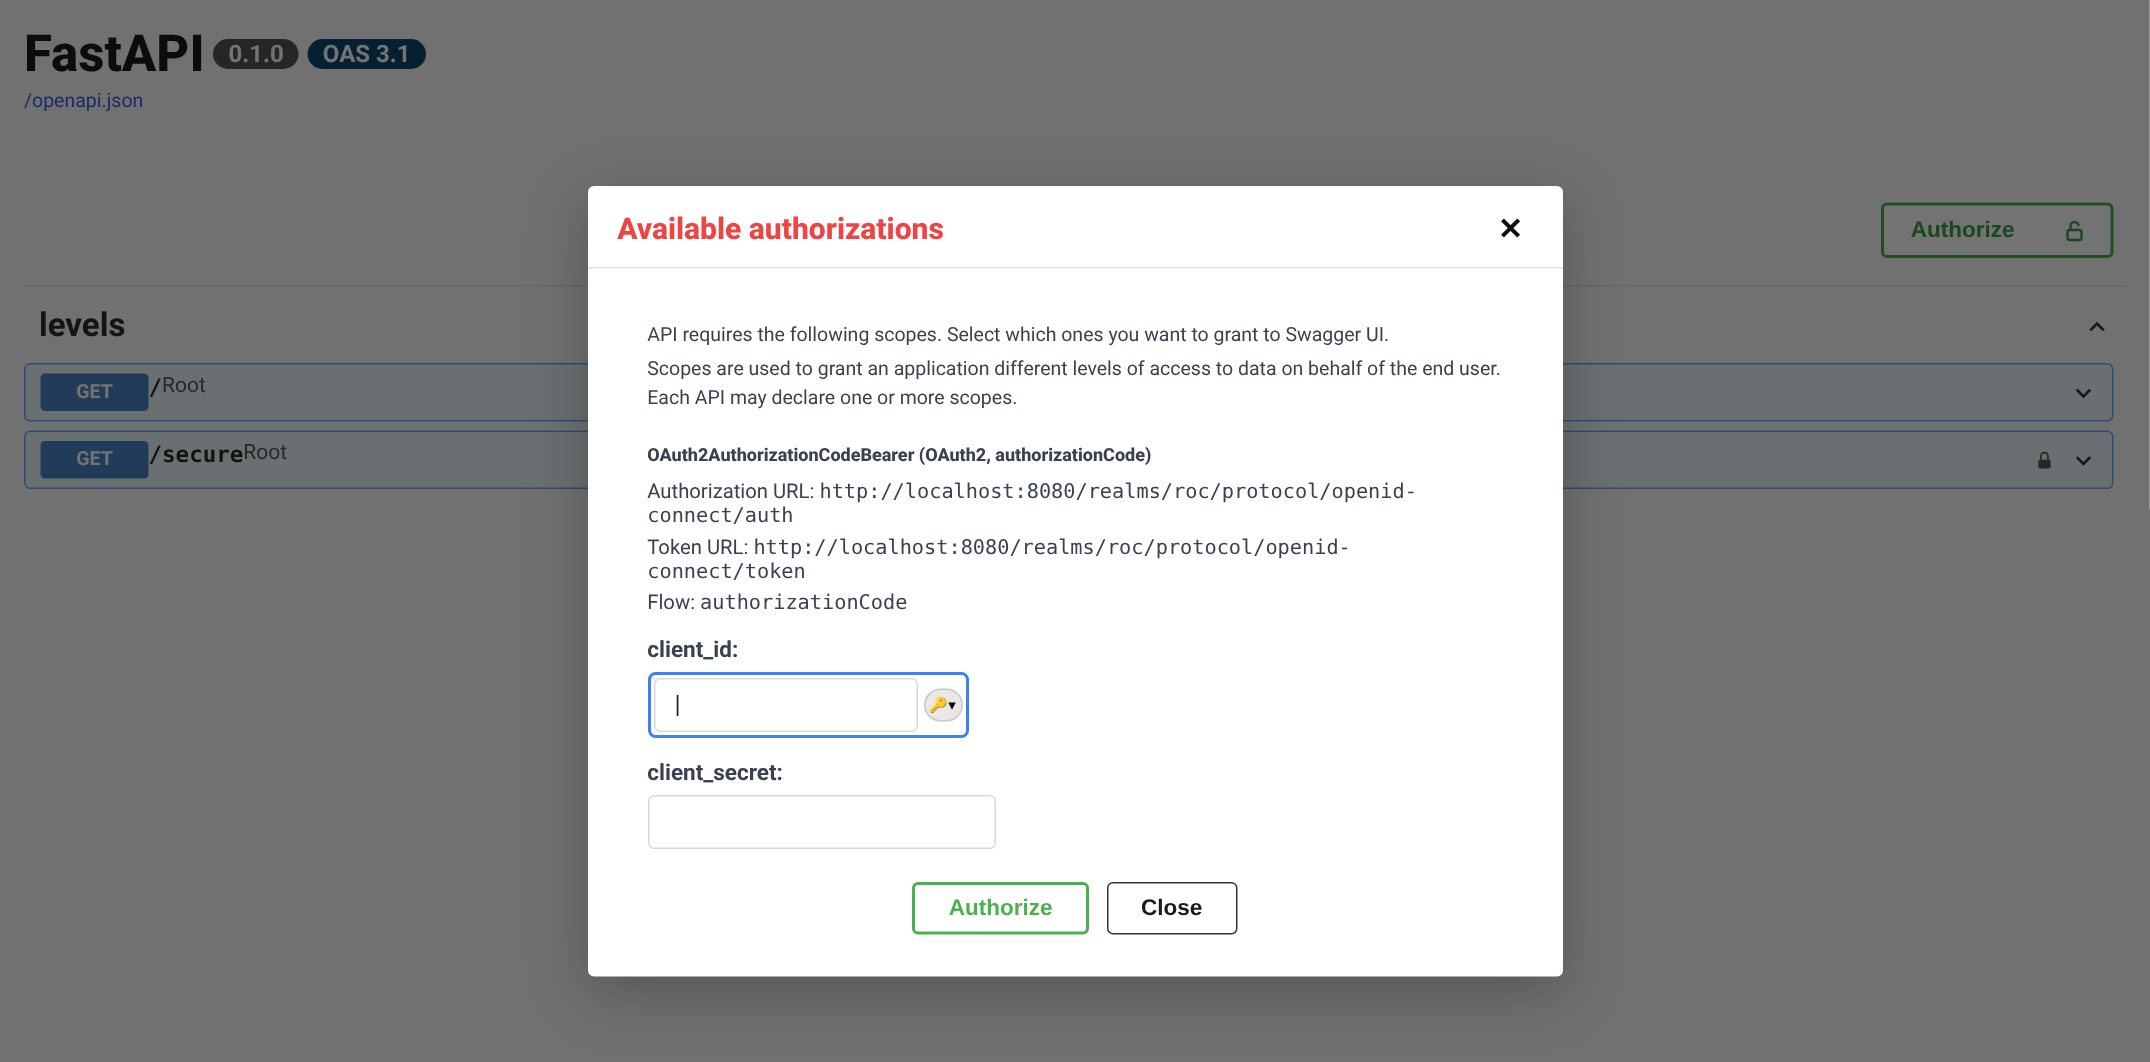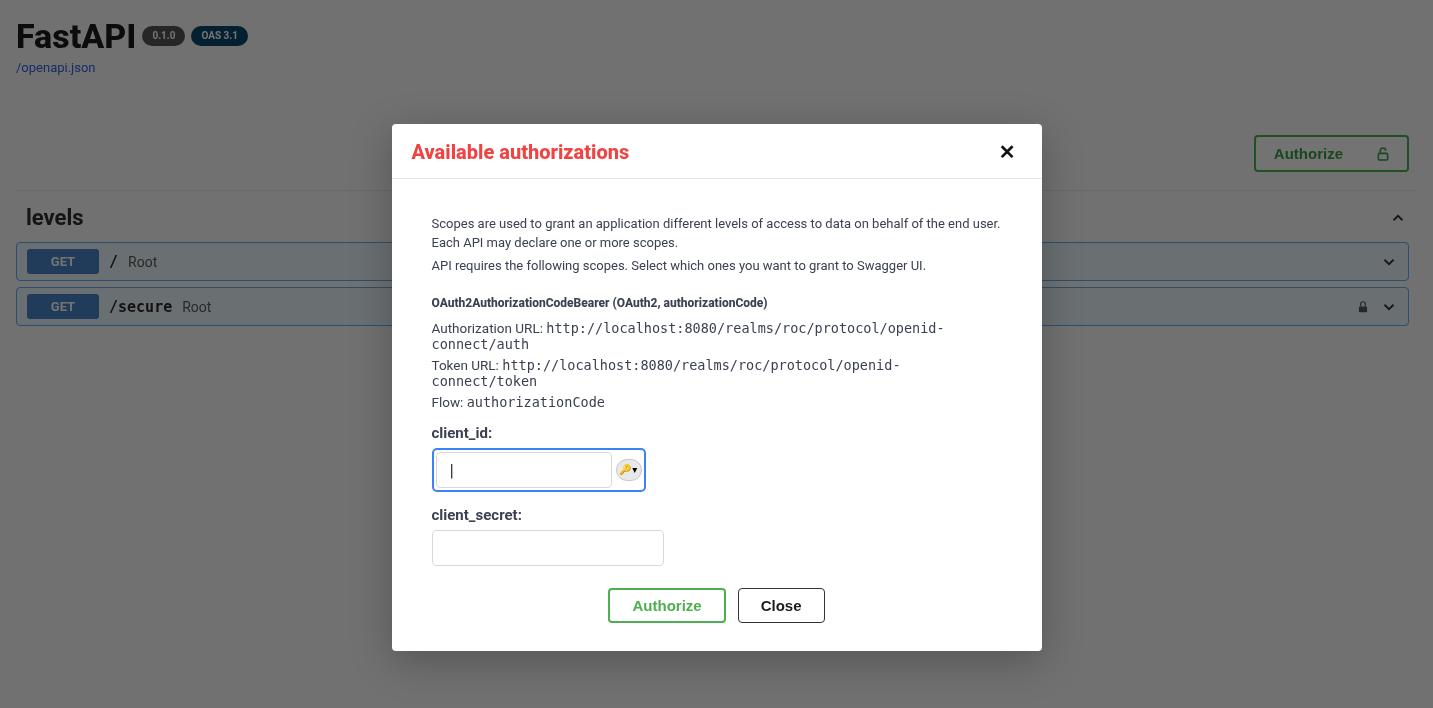--- a/index.html
+++ b/index.html
@@ -23,21 +23,21 @@
     .title {
       font-size: 34px;
       font-weight: 800;
       color: #1b1b1b;
       margin: 0;
     }
     .badge {
       display: inline-block;
       border-radius: 14px;
       padding: 2px 10px;
-      font-size: 10px;
+      font-size: 16px;
       font-weight: 700;
       color: #fff;
       line-height: 16px;
     }
     .badge-dark { background: #555; }
     .badge-green { background: #0c4a6e; }
     .sub-link {
       margin-top: 4px;
       font-size: 13px;
       color: #3861e4;
@@ -88,22 +88,20 @@
     }
     .chevron {
       width: 18px;
       height: 18px;
     }
     .op {
       border-radius: 4px;
       margin: 0 8px 6px 0;
       padding: 6px 10px;
       display: flex;
-      align-items: center;
-      gap: 10px;
     }
     .op-get {
       border: 1px solid #61affe;
       background: #ecf5fd;
     }
     .op-method {
       background: #4b86c9;
       color: #fff;
       font-size: 13px;
       font-weight: 700;
@@ -329,22 +327,22 @@
   </div>
 </div>
 
 <div class="overlay">
   <div class="modal">
     <div class="modal-header">
       <span class="modal-title">Available authorizations</span>
       <span class="close-x">✕</span>
     </div>
     <div class="modal-body">
+      <p class="desc">API requires the following scopes. Select which ones you want to grant to Swagger UI.</p>
       <p class="desc">Scopes are used to grant an application different levels of access to data on behalf of the end user. Each API may declare one or more scopes.</p>
-      <p class="desc">API requires the following scopes. Select which ones you want to grant to Swagger UI.</p>
 
       <div class="auth-name">OAuth2AuthorizationCodeBearer (OAuth2, authorizationCode)</div>
 
       <div class="kv-line">
         <span>Authorization URL:</span>
         <span class="mono">http://localhost:8080/realms/roc/protocol/openid-connect/auth</span>
       </div>
       <div class="kv-line">
         <span>Token URL:</span>
         <span class="mono">http://localhost:8080/realms/roc/protocol/openid-connect/token</span>

